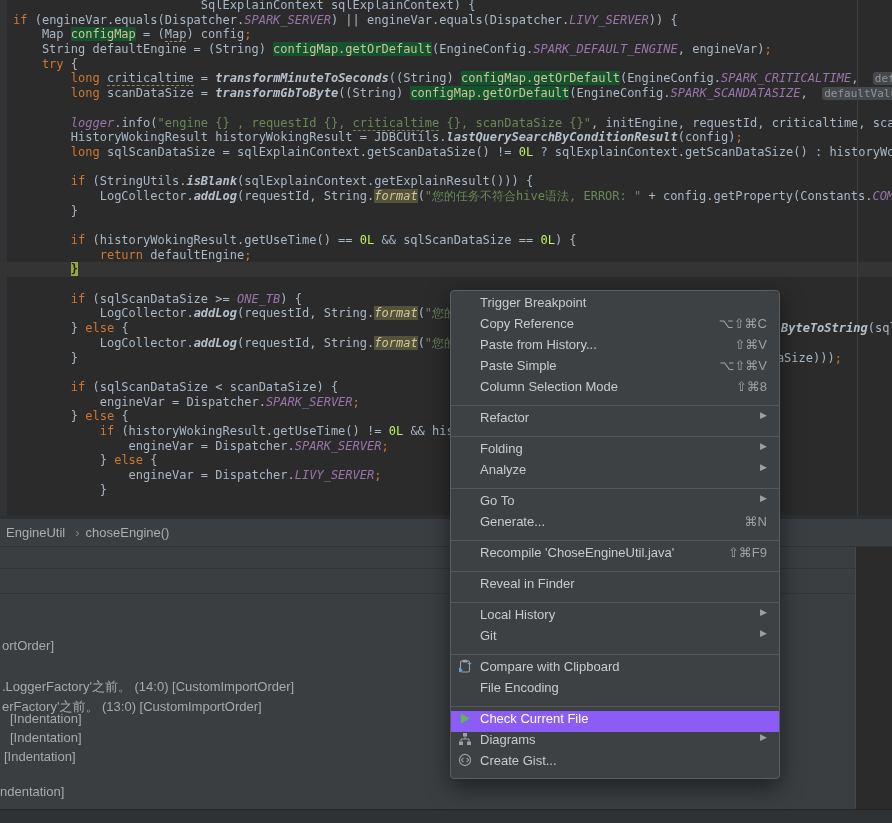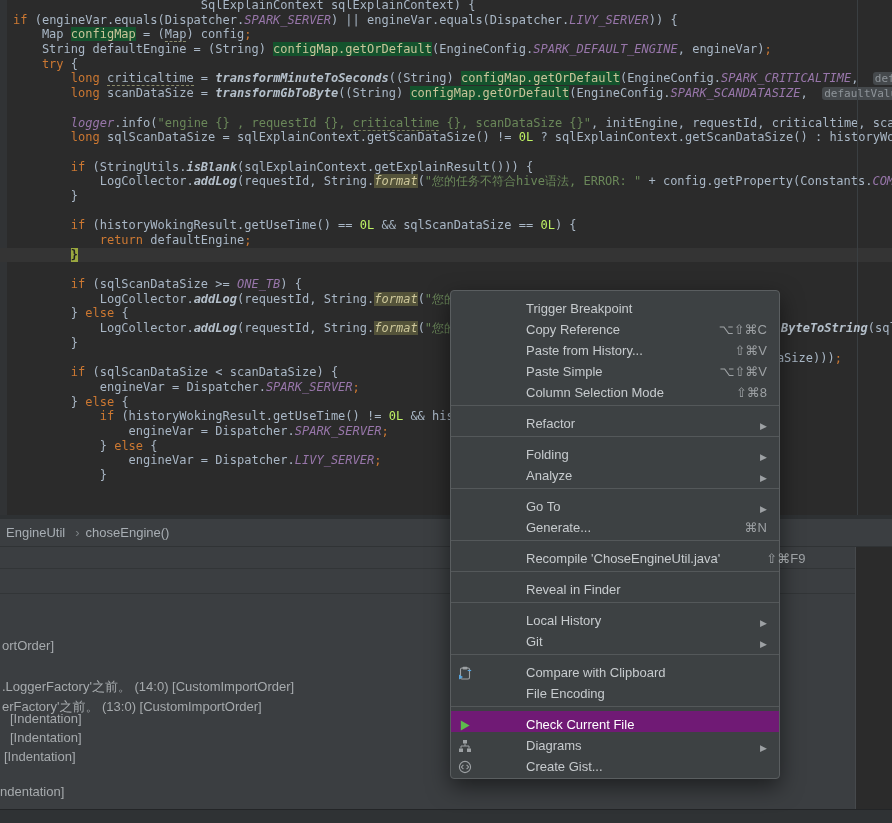--- a/index.html
+++ b/index.html
@@ -40,22 +40,22 @@
   #bottom-panel{position:absolute;left:0;top:547px;width:856px;height:262px;background:#3b3e41;overflow:hidden;}
   .hairline{position:absolute;left:0;width:892px;height:1px;background:#323537;}
   #right-divider{position:absolute;left:855px;top:547px;width:1px;height:262px;background:#46494c;}
   .log-line{position:absolute;font-size:13px;color:#a6aaad;white-space:pre;}
   #bottom-strip{position:absolute;left:0;top:809px;width:892px;height:14px;background:#2f3234;border-top:1px solid #232527;}
 
   
   #context-menu{position:absolute;left:450px;top:290px;width:330px;background:#3d4143;
                 border:1px solid #5a5e60;border-radius:4px;box-shadow:0 8px 22px rgba(0,0,0,.5);
                 padding:4px 0;z-index:9;box-sizing:border-box;font-size:13px;color:#c7cbce;}
-  .menu-item{height:21px;display:flex;align-items:flex-end;padding:0 12px 0 7px;cursor:default;gap:46px;}
-  .menu-item.selected{background:#701a75;color:#ffffff;}
+  .menu-item{height:21px;display:flex;align-items:flex-start;padding:0 12px 0 7px;cursor:default;}
+  .menu-item.selected{background:#8b5cf6;color:#ffffff;}
   .mi-icon{width:22px;height:14px;display:inline-flex;align-items:center;justify-content:flex-start;flex:0 0 22px;}
   .mi-label{white-space:nowrap;}
   .mi-right{margin-left:auto;color:#9da1a4;white-space:nowrap;}
   .mi-arrow{margin-left:auto;color:#9da1a4;font-size:9px;}
   .menu-sep{height:1px;background:#54585a;margin:4.5px 0;}
 </style>
 </head>
 <body>
 
 <div id="screen">
@@ -65,20 +65,21 @@
     <div id="code-area">
         <div class="cl"><span class="t-def">                          SqlExplainContext sqlExplainContext) {</span></div>
         <div class="cl"><span class="t-kw">if</span><span class="t-def"> (engineVar.equals(Dispatcher.</span><span class="t-const">SPARK_SERVER</span><span class="t-def">) || engineVar.equals(Dispatcher.</span><span class="t-const">LIVY_SERVER</span><span class="t-def">)) {</span></div>
         <div class="cl"><span class="t-def">    Map </span><span class="t-hl">configMap</span><span class="t-def"> = (</span><span class="t-u">Map</span><span class="t-def">) config</span><span class="t-kw">;</span></div>
         <div class="cl"><span class="t-def">    String defaultEngine = (String) </span><span class="t-hl">configMap.getOrDefault</span><span class="t-def">(EngineConfig.</span><span class="t-const">SPARK_DEFAULT_ENGINE</span><span class="t-def">, engineVar)</span><span class="t-kw">;</span></div>
         <div class="cl"><span class="t-kw">    try</span><span class="t-def"> {</span></div>
         <div class="cl"><span class="t-kw">        long</span><span class="t-def"> </span><span class="t-u">criticaltime</span><span class="t-def"> = </span><span class="t-m">transformMinuteToSeconds</span><span class="t-def">((String) </span><span class="t-hl">configMap.getOrDefault</span><span class="t-def">(EngineConfig.</span><span class="t-const">SPARK_CRITICALTIME</span><span class="t-def">,  </span><span class="t-hint">defaultValue:</span></div>
         <div class="cl"><span class="t-kw">        long</span><span class="t-def"> scanDataSize = </span><span class="t-m">transformGbToByte</span><span class="t-def">((String) </span><span class="t-hl">configMap.getOrDefault</span><span class="t-def">(EngineConfig.</span><span class="t-const">SPARK_SCANDATASIZE</span><span class="t-def">,  </span><span class="t-hint">defaultValue: </span></div>
         <div class="cl">&nbsp;</div>
         <div class="cl"><span class="t-field">        logger</span><span class="t-def">.info(</span><span class="t-str">"engine {} , requestId {}, </span><span class="t-stru">criticaltime</span><span class="t-str"> {}, scanDataSize {}"</span><span class="t-def">, initEngine, requestId, criticaltime, scanDataSi</span></div>
+        <div class="cl"><span class="t-def">        HistoryWokingResult historyWokingResult = JDBCUtils.</span><span class="t-m">lastQuerySearchByConditionResult</span><span class="t-def">(config)</span><span class="t-kw">;</span></div>
         <div class="cl"><span class="t-kw">        long</span><span class="t-def"> sqlScanDataSize = sqlExplainContext.getScanDataSize() != </span><span class="t-num">0L</span><span class="t-def"> ? sqlExplainContext.getScanDataSize() : historyWokingRes</span></div>
         <div class="cl">&nbsp;</div>
         <div class="cl"><span class="t-kw">        if</span><span class="t-def"> (StringUtils.</span><span class="t-m">isBlank</span><span class="t-def">(sqlExplainContext.getExplainResult())) {</span></div>
         <div class="cl"><span class="t-def">            LogCollector.</span><span class="t-m">addLog</span><span class="t-def">(requestId, String.</span><span class="t-mhl">format</span><span class="t-def">(</span><span class="t-str">"您的任务不符合hive语法, ERROR: "</span><span class="t-def"> + config.getProperty(Constants.</span><span class="t-const">COMMENT</span></div>
         <div class="cl"><span class="t-def">        }</span></div>
         <div class="cl">&nbsp;</div>
         <div class="cl"><span class="t-kw">        if</span><span class="t-def"> (historyWokingResult.getUseTime() == </span><span class="t-num">0L</span><span class="t-def"> &amp;&amp; sqlScanDataSize == </span><span class="t-num">0L</span><span class="t-def">) {</span></div>
         <div class="cl"><span class="t-kw">            return</span><span class="t-def"> defaultEngine</span><span class="t-kw">;</span></div>
         <div class="cl cur"><span class="t-def">        </span><span class="t-brace">}</span></div>
         <div class="cl">&nbsp;</div>

